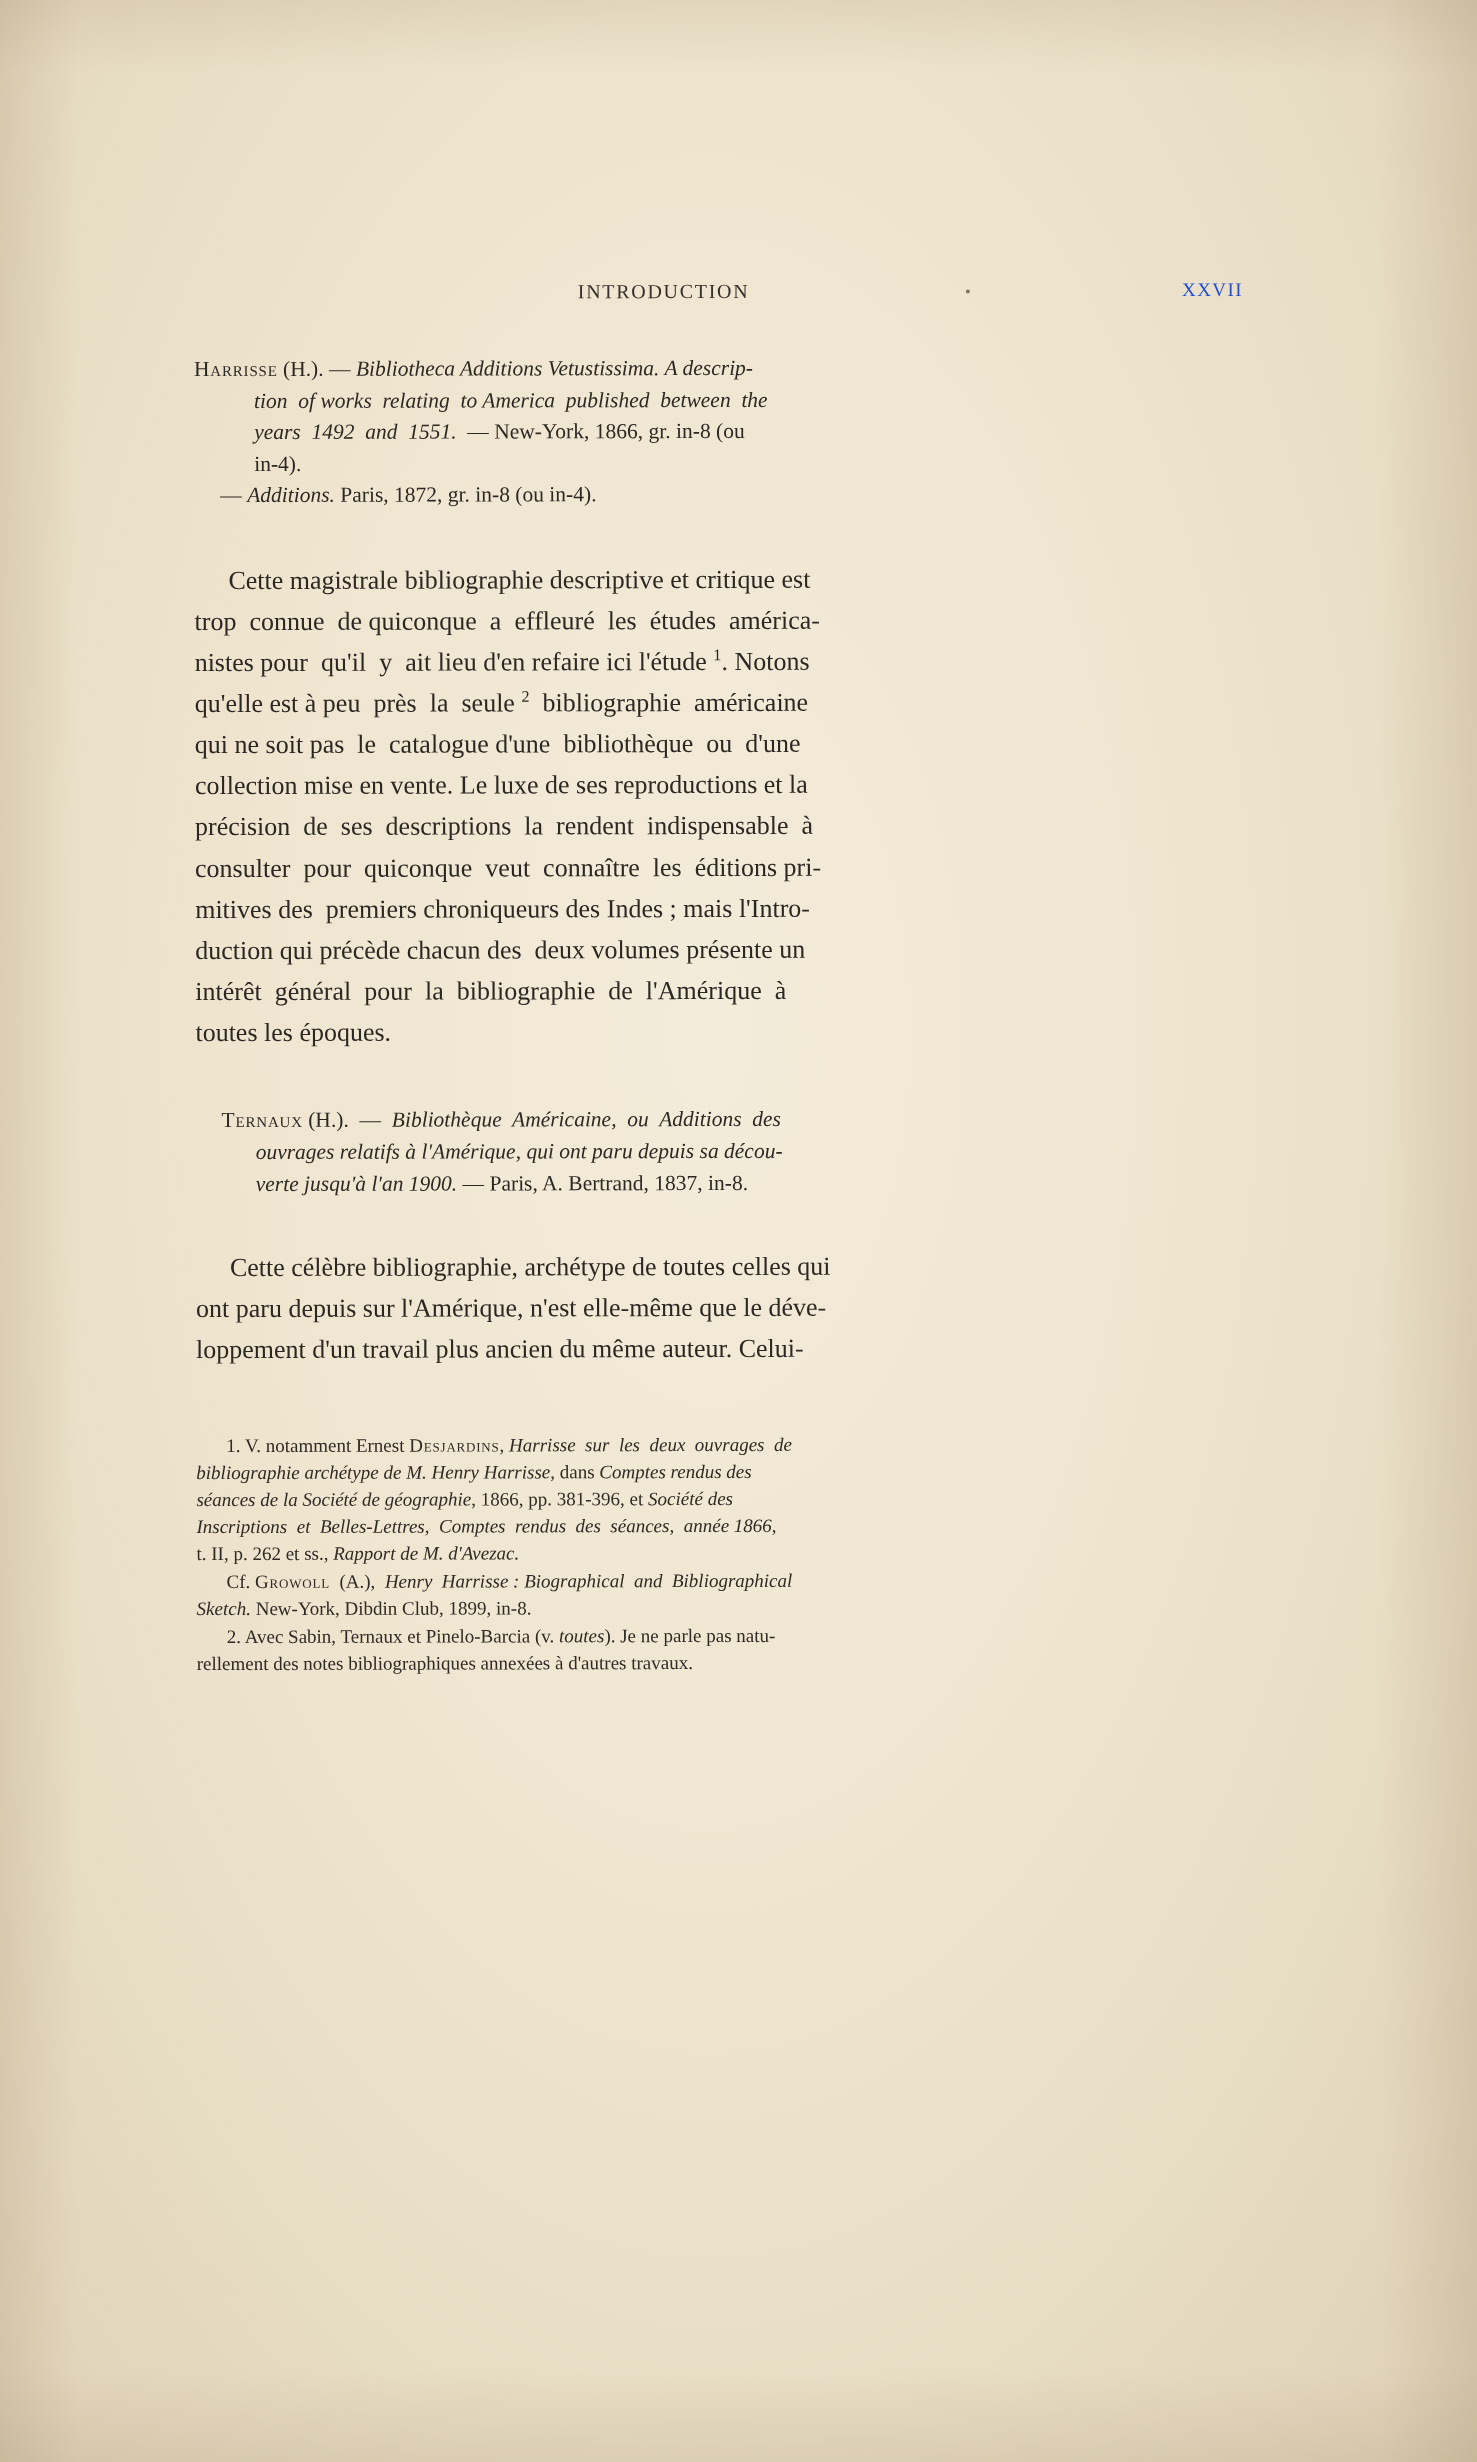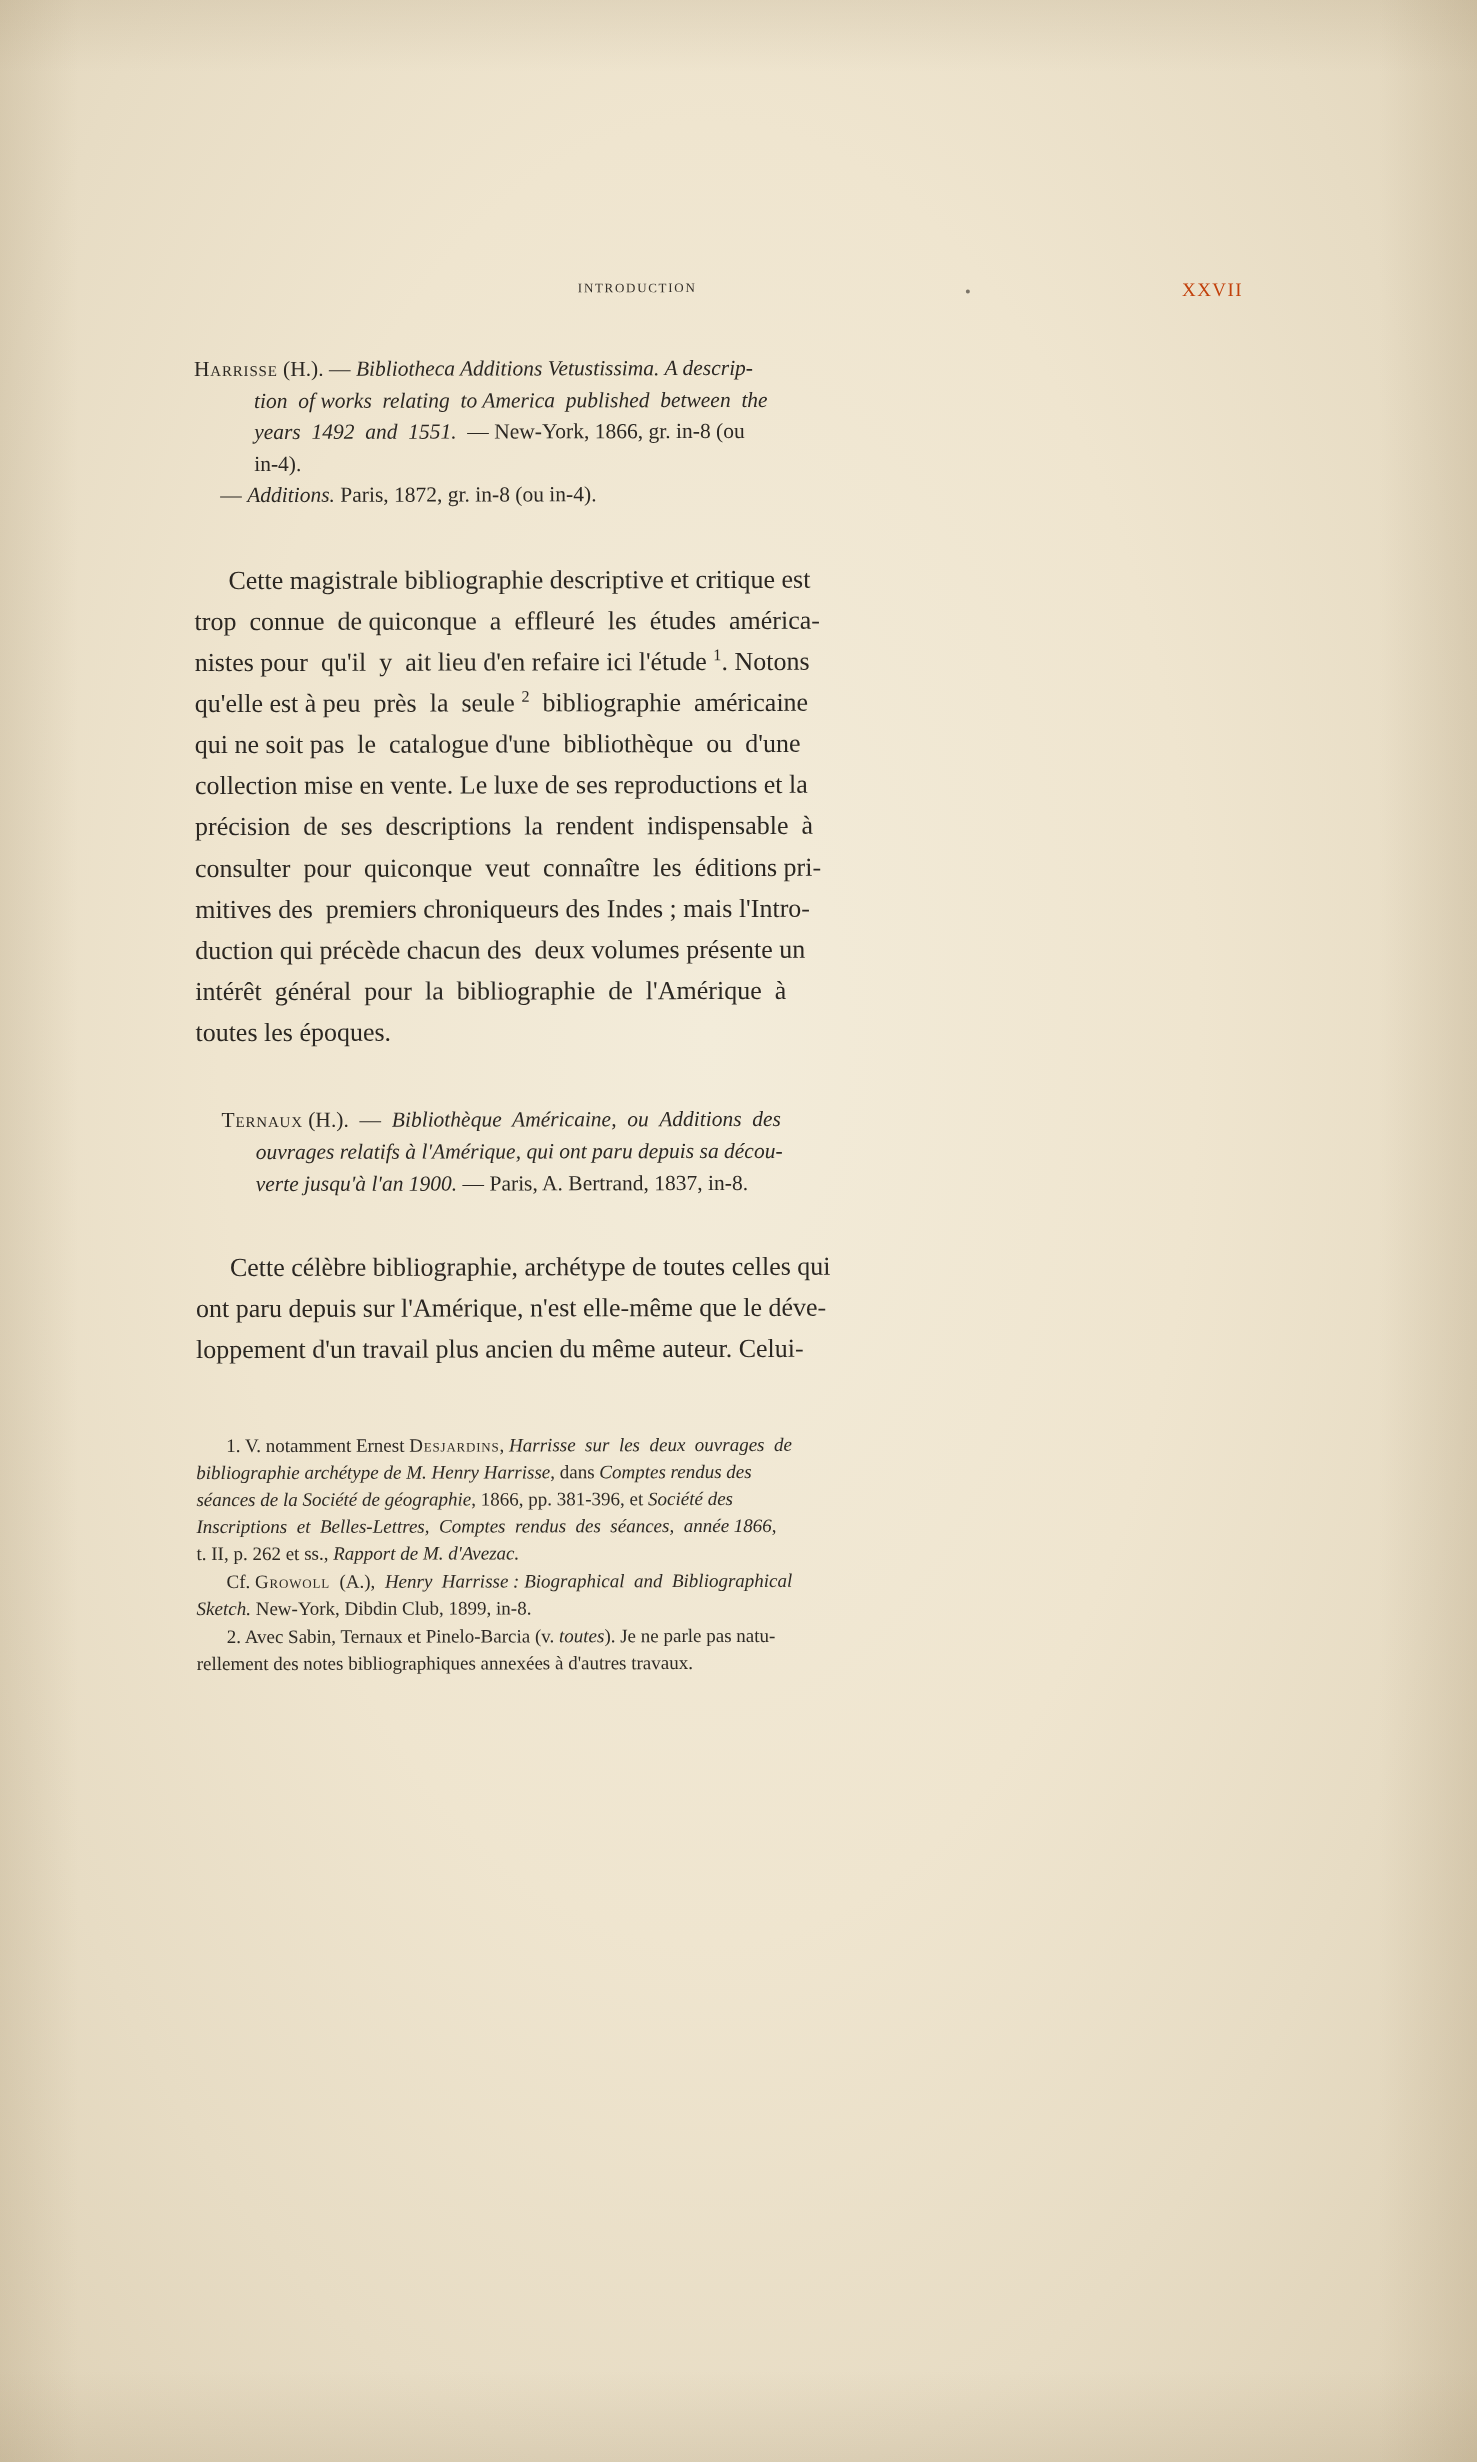--- a/index.html
+++ b/index.html
@@ -44,41 +44,41 @@
   
   .running-head {
     position: relative;
     height: 33px;
     margin-bottom: 40px;
   }
   .running-head .rh-title {
     position: absolute;
     left: 384px;
     top: 0;
-    font-size: 13px;
+    font-size: 20px;
     letter-spacing: 1.7px;
     color: #35302a;
   }
   .running-head .rh-dot {
     position: absolute;
     left: 772px;
     top: 10.4px;
     width: 3.9px;
     height: 3.9px;
     border-radius: 50%;
     background: #4a443c;
     opacity: .7;
   }
   .running-head .rh-folio {
     position: absolute;
     right: 0;
     top: 0;
     font-size: 19px;
     letter-spacing: 1.4px;
-    color: #c2410c;
+    color: #1d4ed8;
   }
 
   
   .entry {
     font-size: 21.5px;
     line-height: 1.47;
     margin-bottom: 11.7px;
     color: #2c2823;
   }
   .entry .ln {

